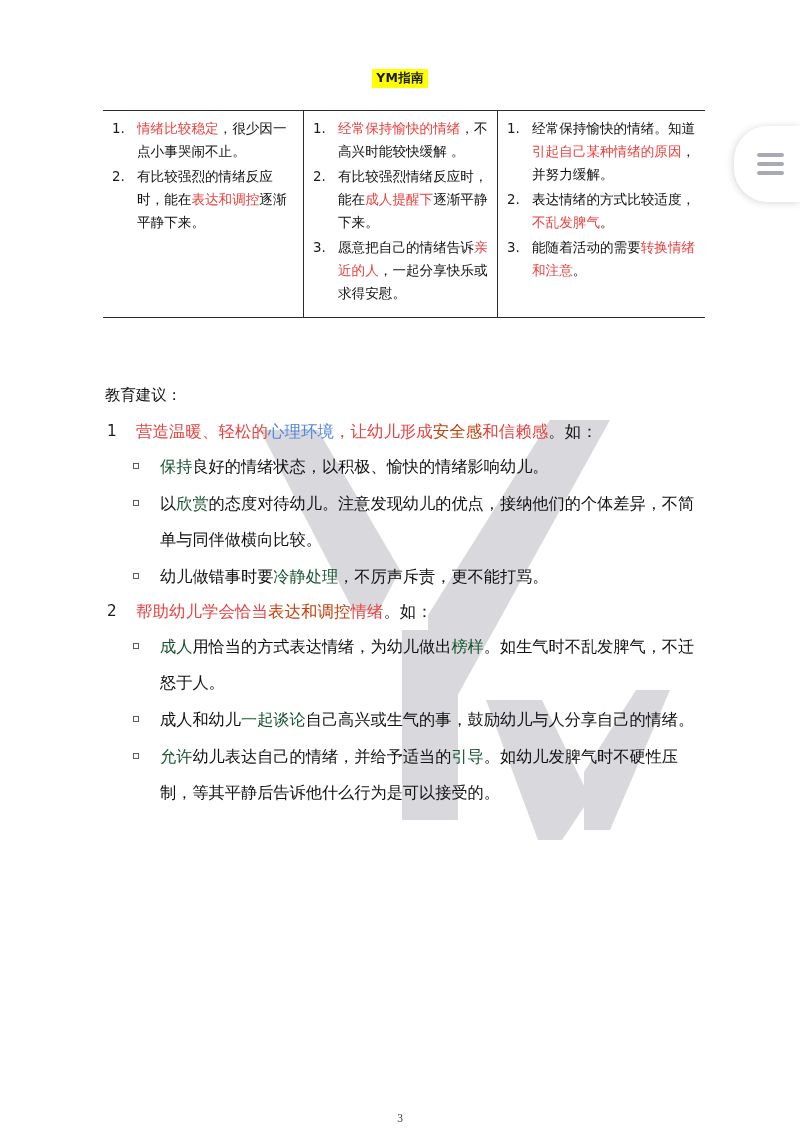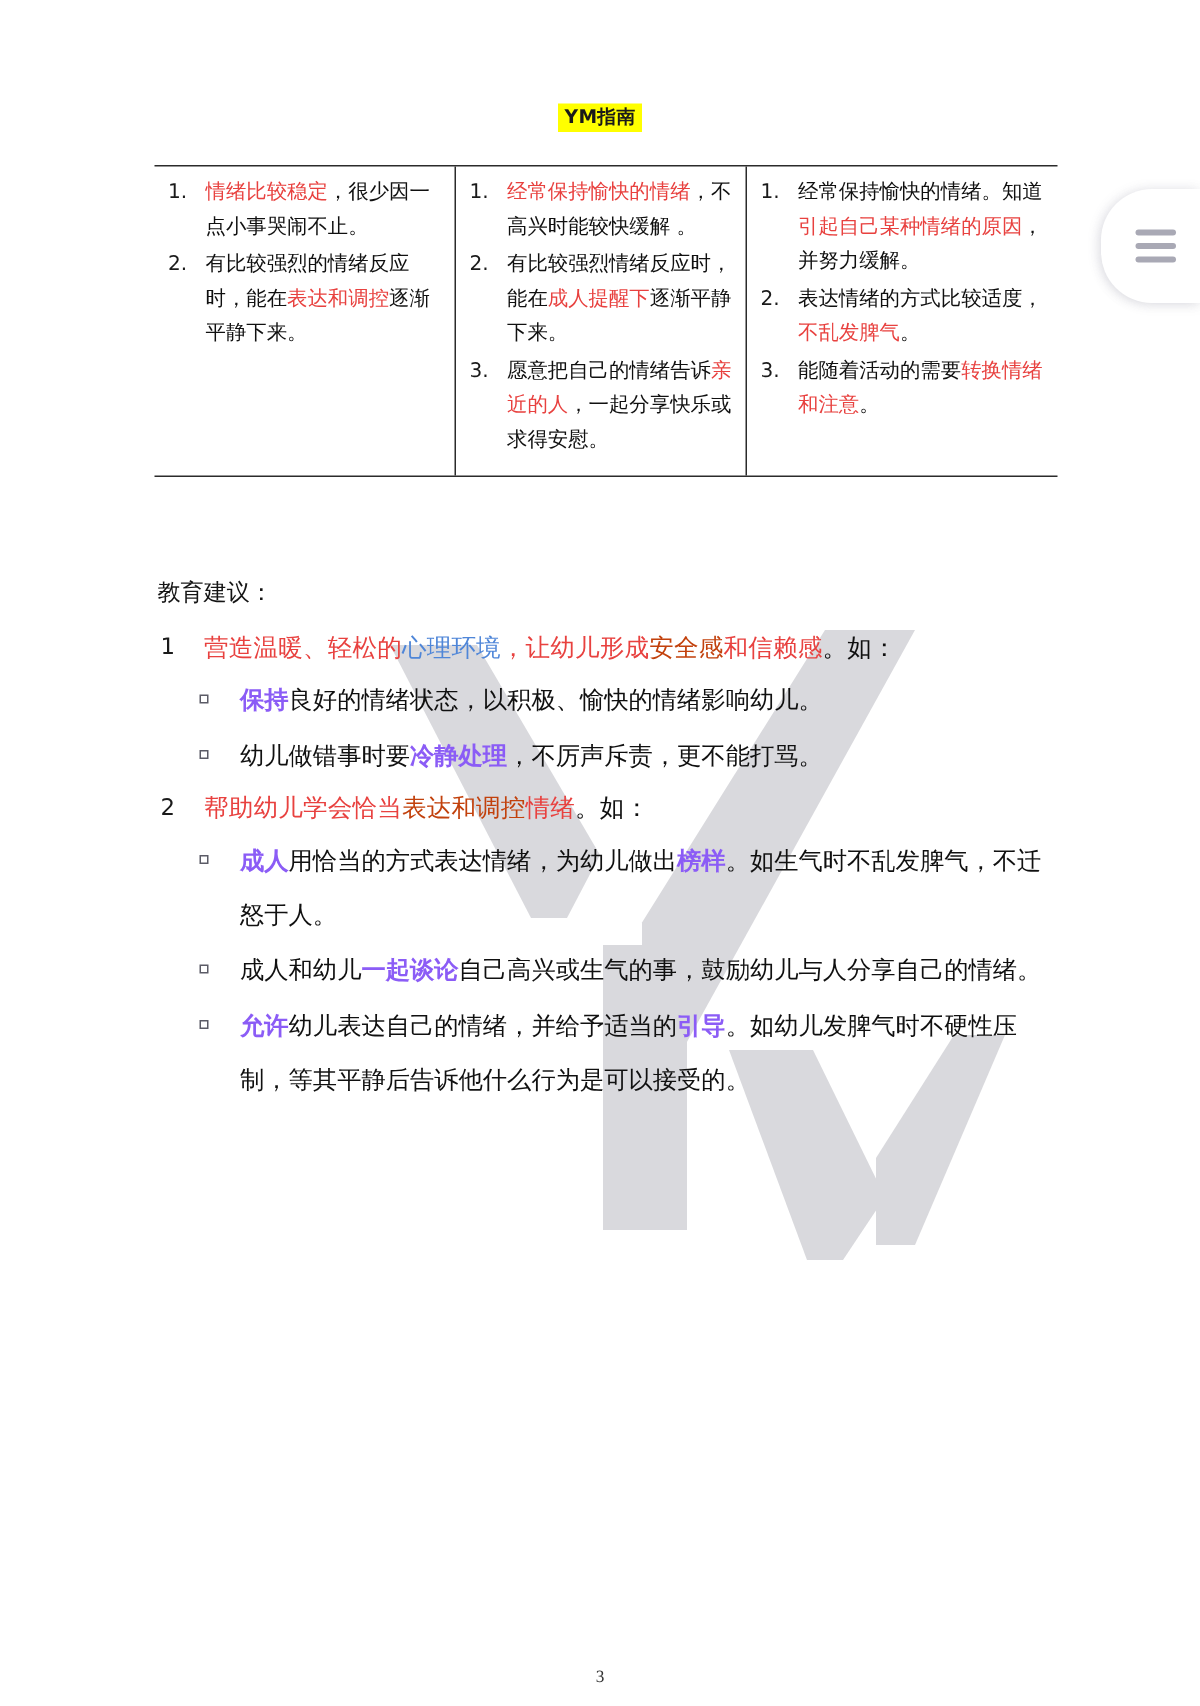--- a/index.html
+++ b/index.html
@@ -188,21 +188,21 @@
     height: 5.5px;
     border: 1.1px solid #5b5b66;
     background: transparent;
     box-sizing: border-box;
   }
 
   
   .c-red   { color: #e8413f; }
   .c-blue  { color: #4f86d8; text-align: center; }
   .c-cyan  { color: #c2410c; }
-  .c-purple{ color: #8b5cf6; font-weight: bold; }
+  .c-purple{ color: #14532d; }
   .c-black { color: #101010; }
 
   
   .page-number {
     position: absolute;
     left: 0;
     top: 1112px;
     width: 800px;
     text-align: center;
     font-size: 11.5px;
@@ -268,20 +268,21 @@
 
   <div class="edu-head">教育建议：</div>
 
   <div class="main-list">
       <div class="main-item">
         <span class="mnum">1</span>
         <div class="mtext"><span class="c-red">营造温暖、轻松的</span><span class="c-blue">心理环境</span><span class="c-red">，让幼儿形成</span><span class="c-cyan">安全感</span><span class="c-red">和信赖感</span><span class="c-black">。如：</span></div>
       </div>
       <ul class="sublist">
         <li><span class="sq"></span><span class="c-purple">保持</span><span class="c-black">良好的情绪状态，以积极、愉快的情绪影响幼儿。</span></li>
+        <li><span class="sq"></span><span class="c-black">以</span><span class="c-purple">欣赏</span><span class="c-black">的态度对待幼儿。注意发现幼儿的优点，接纳他们的个体差异，不简单与同伴做横向比较。</span></li>
         <li><span class="sq"></span><span class="c-black">幼儿做错事时要</span><span class="c-purple">冷静处理</span><span class="c-black">，不厉声斥责，更不能打骂。</span></li>
       </ul>
       <div class="main-item">
         <span class="mnum">2</span>
         <div class="mtext"><span class="c-red">帮助幼儿学会恰当</span><span class="c-cyan">表达和调控</span><span class="c-red">情绪</span><span class="c-black">。如：</span></div>
       </div>
       <ul class="sublist">
         <li><span class="sq"></span><span class="c-purple">成人</span><span class="c-black">用恰当的方式表达情绪，为幼儿做出</span><span class="c-purple">榜样</span><span class="c-black">。如生气时不乱发脾气，不迁怒于人。</span></li>
         <li><span class="sq"></span><span class="c-black">成人和幼儿</span><span class="c-purple">一起谈论</span><span class="c-black">自己高兴或生气的事，鼓励幼儿与人分享自己的情绪。</span></li>
         <li><span class="sq"></span><span class="c-purple">允许</span><span class="c-black">幼儿表达自己的情绪，并给予适当的</span><span class="c-purple">引导</span><span class="c-black">。如幼儿发脾气时不硬性压制，等其平静后告诉他什么行为是可以接受的。</span></li>

